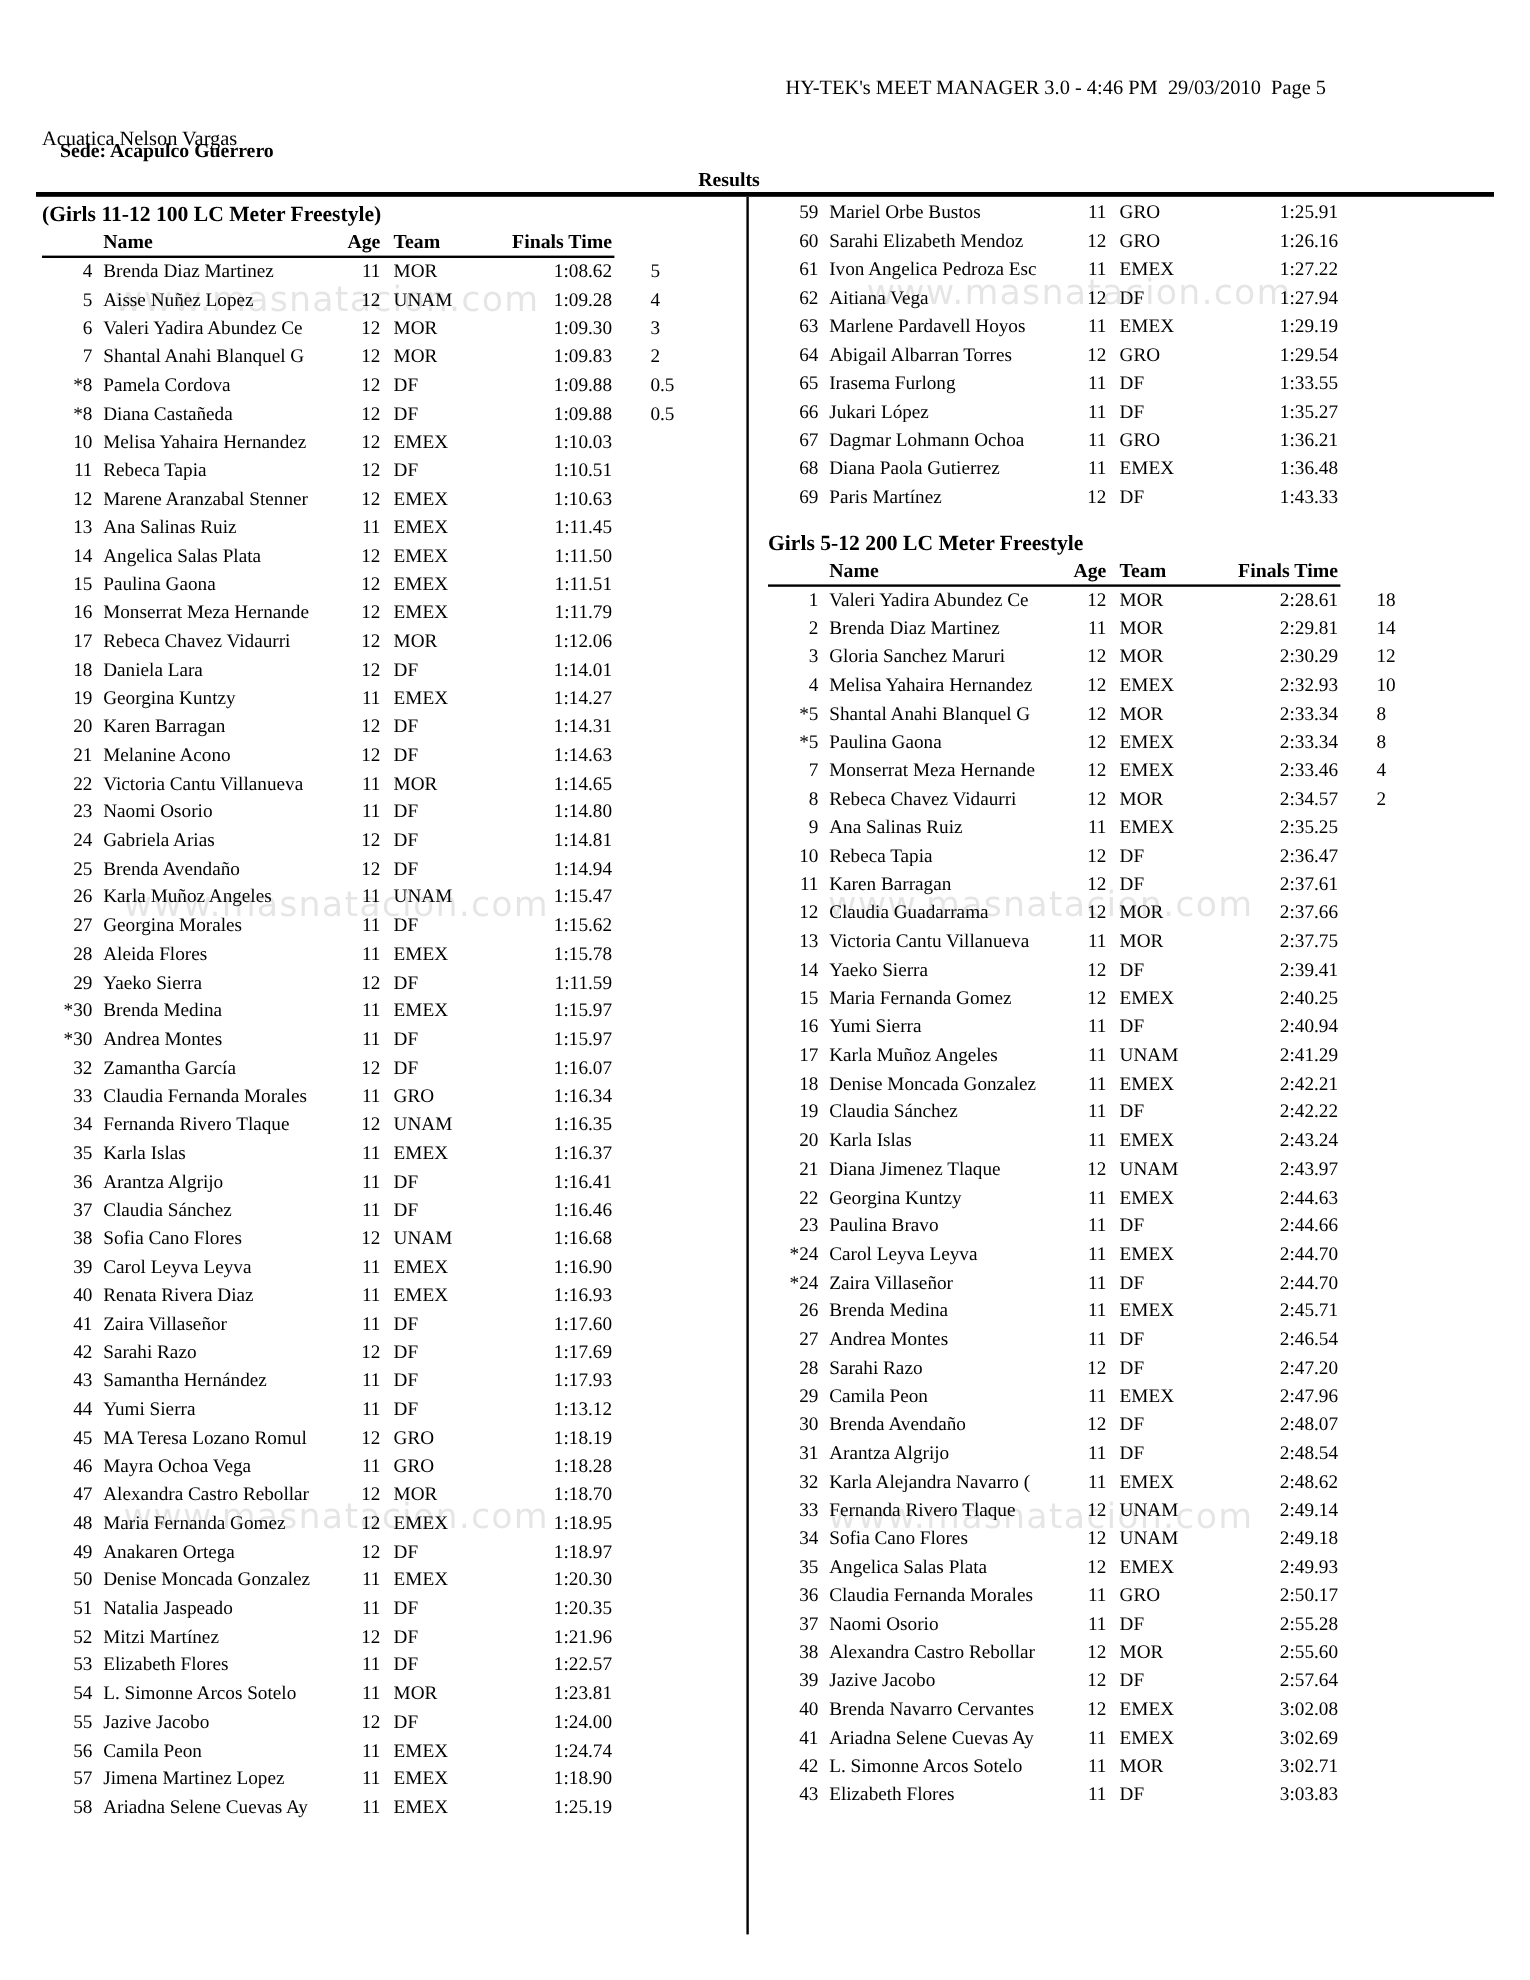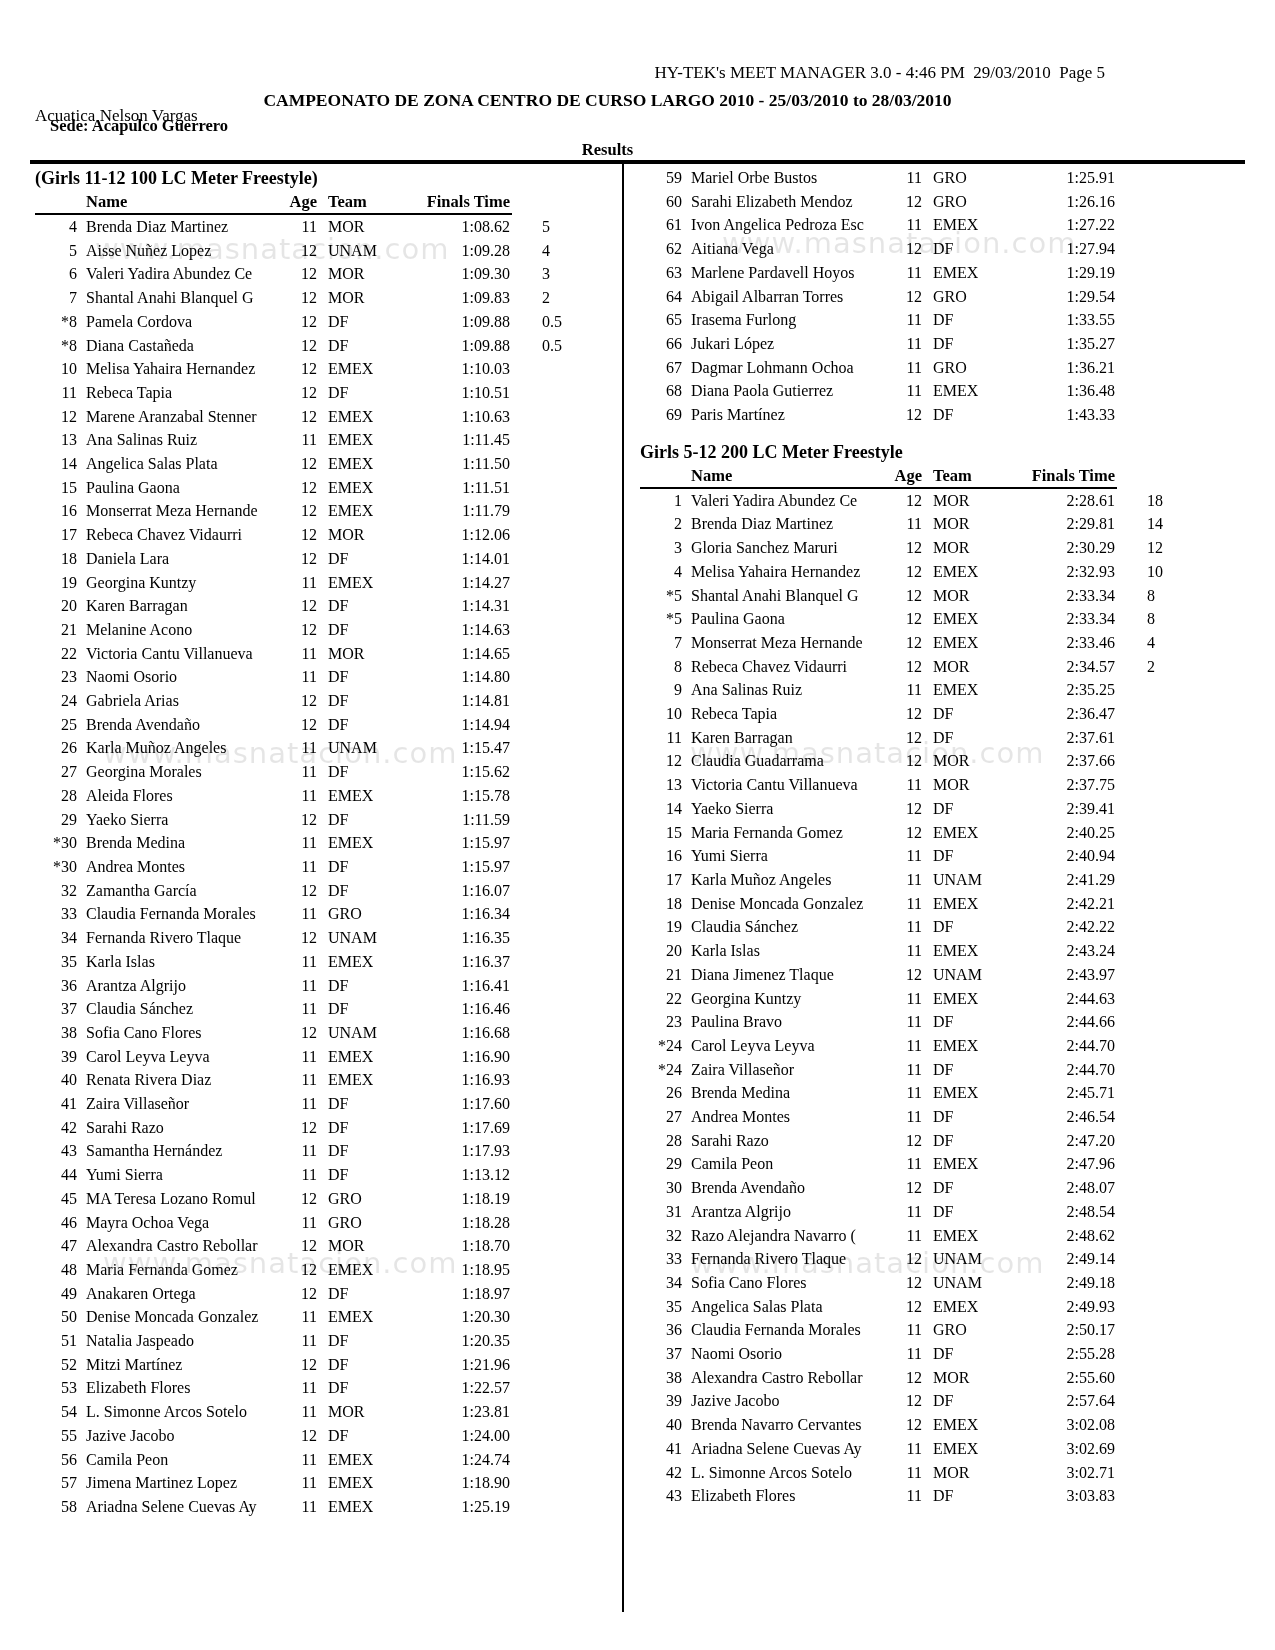--- a/index.html
+++ b/index.html
@@ -58,21 +58,20 @@
     white-space:nowrap;
     pointer-events:none;
   }
 </style>
 </head>
 <body>
 
 <div class="page">
   <div class="hdr-left">Acuatica Nelson Vargas</div>
   <div class="hdr-right">HY-TEK's MEET MANAGER 3.0 - 4:46 PM  29/03/2010  Page 5</div>
-  <div class="doc-title">CAMPEONATO DE ZONA CENTRO DE CURSO LARGO 2010 - 25/03/2010 to 28/03/2010</div>
   <div class="doc-venue">Sede: Acapulco Guerrero</div>
   <div class="doc-results">Results</div>
   <div class="thick-rule"></div>
   <div class="col-divider"></div>
   <div class="col col-left" id="col-left">
       <div class="sec-title">(Girls 11-12 100 LC Meter Freestyle)</div>
       <div class="hdr-grid">
         <div class="c-place"></div>
         <div class="c-name">Name</div>
         <div class="c-age">Age</div>
@@ -861,21 +860,21 @@
       <div class="row">
         <div class="c-place">31</div>
         <div class="c-name">Arantza Algrijo</div>
         <div class="c-age">11</div>
         <div class="c-team">DF</div>
         <div class="c-time">2:48.54</div>
         <div class="c-points"></div>
       </div>
       <div class="row">
         <div class="c-place">32</div>
-        <div class="c-name">Razo Alejandra Navarro (</div>
+        <div class="c-name">Karla Alejandra Navarro (</div>
         <div class="c-age">11</div>
         <div class="c-team">EMEX</div>
         <div class="c-time">2:48.62</div>
         <div class="c-points"></div>
       </div>
       <div class="row">
         <div class="c-place">33</div>
         <div class="c-name">Fernanda Rivero Tlaque</div>
         <div class="c-age">12</div>
         <div class="c-team">UNAM</div>

